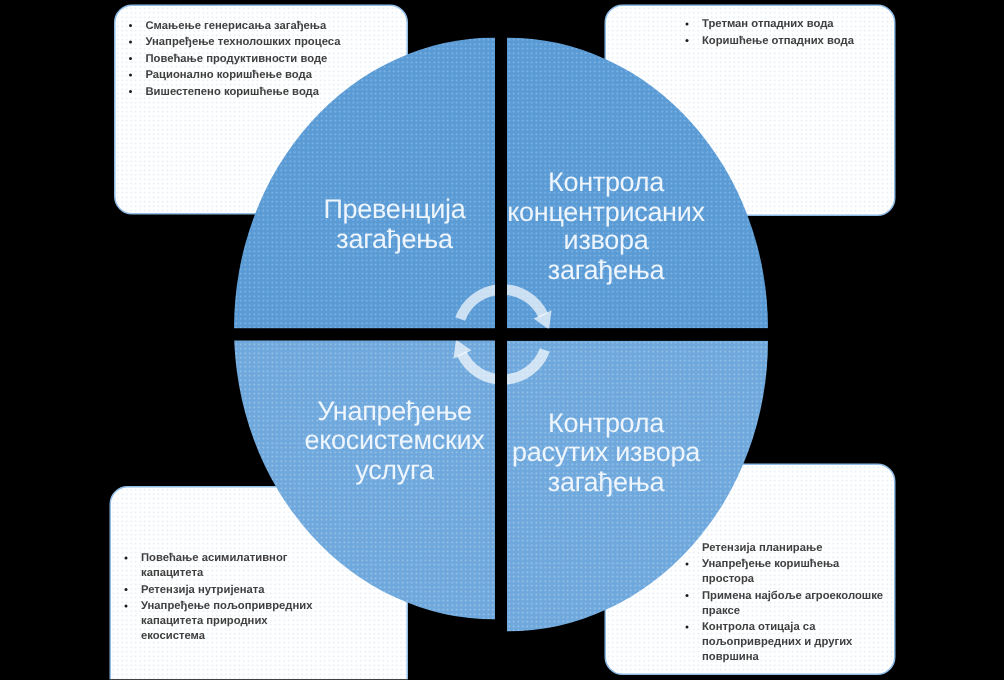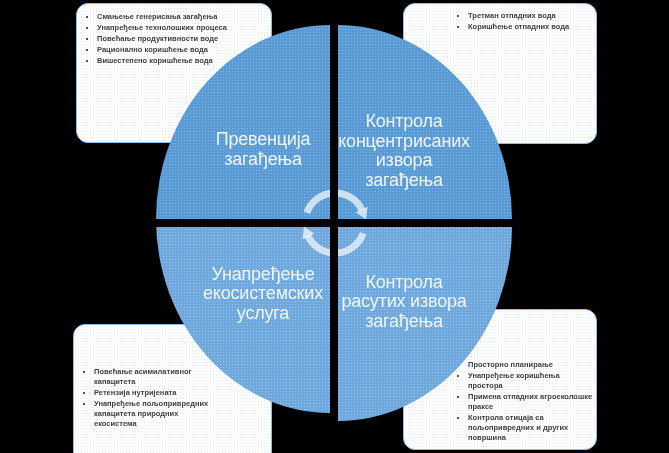--- a/index.html
+++ b/index.html
@@ -82,23 +82,23 @@
   <div class="callout box-bl">
     <ul>
       <li>Повећање асимилативног капацитета</li>
       <li>Ретензија нутријената</li>
       <li>Унапређење пољопривредних капацитета природних екосистема</li>
     </ul>
   </div>
 
   <div class="callout box-br">
     <ul>
-      <li>Просторно планирање</li>
+      <li>Ретензија планирање</li>
       <li>Унапређење коришћења простора</li>
-      <li>Примена отпадних агроеколошке праксе</li>
+      <li>Примена најбоље агроеколошке праксе</li>
       <li>Контрола отицаја са пољопривредних и других површина</li>
     </ul>
   </div>
 
   <div class="ellipse">
 
     <div class="quad quad-top q-tl">
       <div class="quad-label">Превенција
 загађења</div>
     </div>

